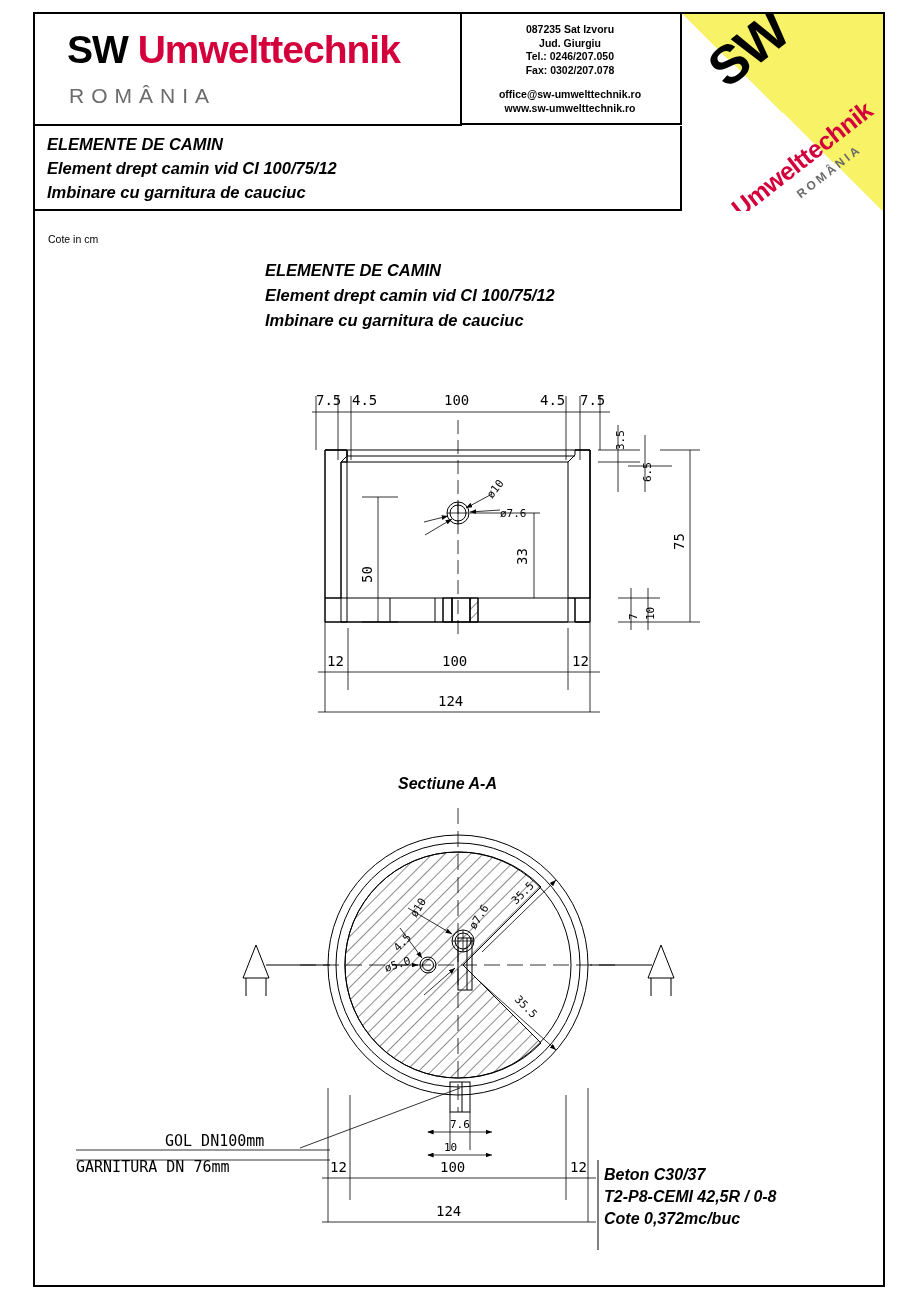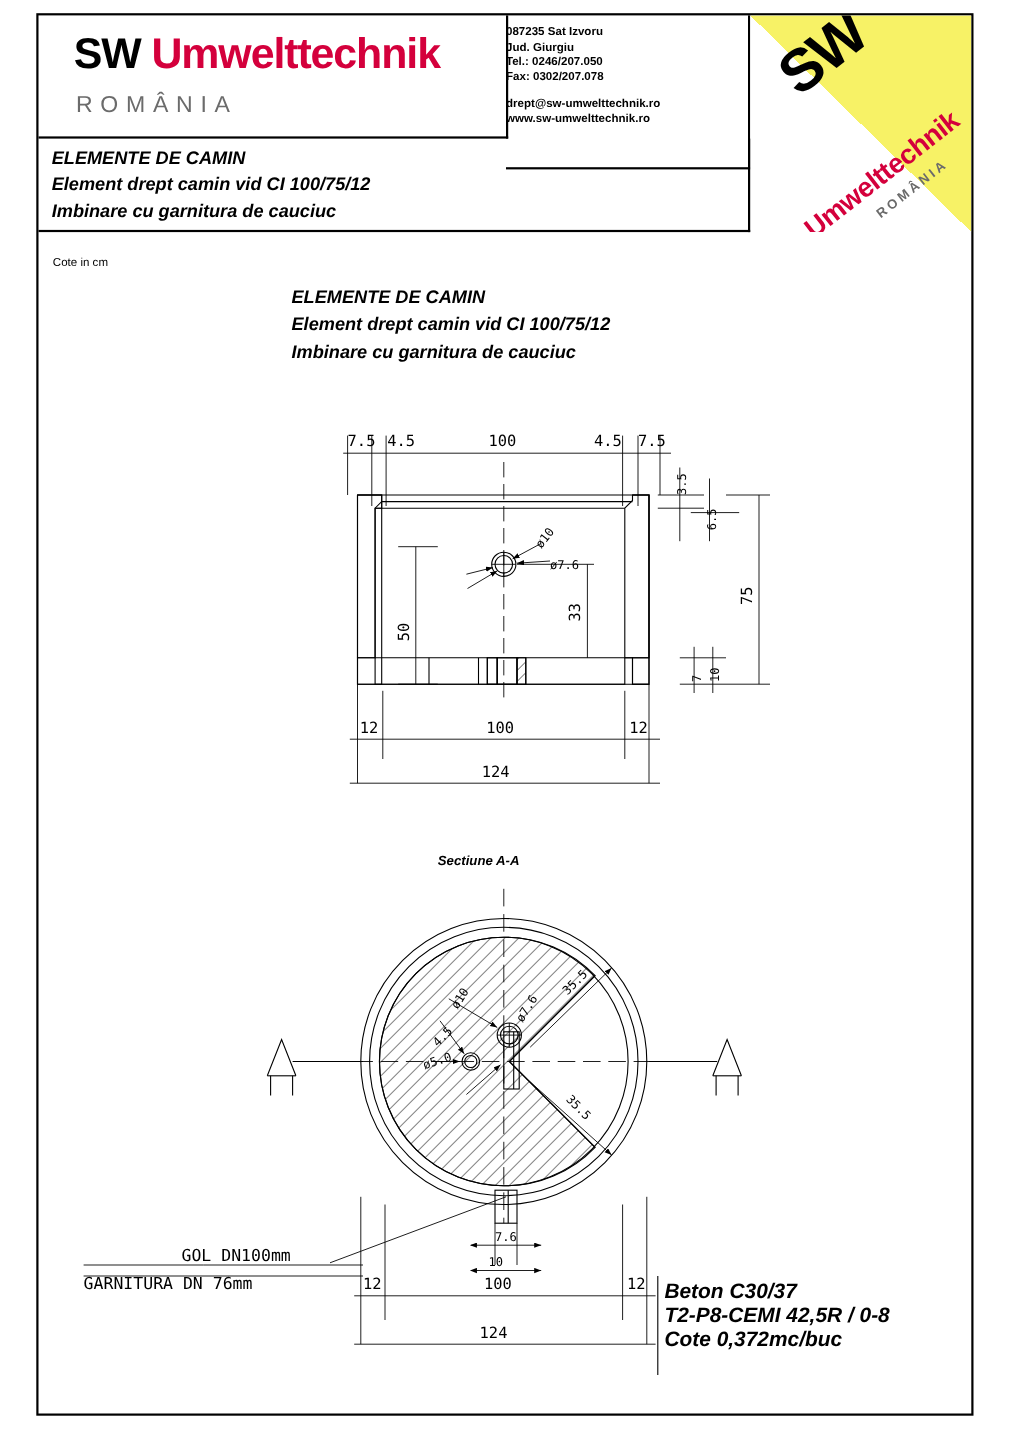--- a/index.html
+++ b/index.html
@@ -9,21 +9,21 @@
   
   .frame{position:absolute;left:33px;top:12px;width:852px;height:1275px;border:2px solid #000;box-sizing:border-box;}
 
   
   .hdr-logo{position:absolute;left:35px;top:14px;width:427px;height:112px;border-right:2px solid #000;border-bottom:2px solid #000;box-sizing:border-box;}
   .sw-word{position:absolute;left:32px;top:14px;font-size:39px;font-weight:bold;letter-spacing:-1px;font-family:"Liberation Sans",sans-serif;}
   .sw-word .k{color:#000;}
   .sw-word .r{color:#d4003c;}
   .ro-word{position:absolute;left:34px;top:70px;font-size:21px;letter-spacing:7px;color:#6b6b6b;font-weight:500;}
 
-  .hdr-contact{position:absolute;left:460px;top:14px;width:222px;height:140px;border-right:2px solid #000;border-bottom:2px solid #000;box-sizing:border-box;text-align:left;}
+  .hdr-contact{position:absolute;left:460px;top:14px;width:222px;height:111px;border-right:2px solid #000;border-bottom:2px solid #000;box-sizing:border-box;text-align:center;}
   .hdr-contact .ln{font-size:10.5px;font-weight:bold;line-height:13.5px;}
   .hdr-contact .grp1{padding-top:9px;}
   .hdr-contact .grp2{padding-top:11px;}
 
   .hdr-logo2{position:absolute;left:682px;top:14px;width:201px;height:197px;box-sizing:border-box;overflow:hidden;}
   .diag{position:absolute;inset:0;background:linear-gradient(to bottom left,#f7f266 0%,#f7f266 50%,#ffffff 50%,#ffffff 100%);}
   .lg2-sw{position:absolute;left:14px;top:36px;font-size:54px;font-weight:bold;color:#000;transform:rotate(-38deg);transform-origin:left top;letter-spacing:-2px;}
   .lg2-um{position:absolute;left:62px;top:180px;font-size:25px;font-weight:bold;color:#d4003c;transform:rotate(-38deg);transform-origin:left bottom;letter-spacing:-0.5px;}
   .lg2-ro{position:absolute;left:112px;top:176px;font-size:12px;font-weight:600;color:#6b6b6b;transform:rotate(-38deg);transform-origin:left top;letter-spacing:3px;}
 
@@ -37,24 +37,24 @@
   .body-title div{font-size:16.5px;font-style:italic;font-weight:bold;line-height:25px;}
 
   
   svg{position:absolute;left:0;top:0;overflow:visible;}
   .dl{stroke:#000;fill:none;stroke-width:1;}
   .dl-thin{stroke:#000;fill:none;stroke-width:0.8;}
   .dim-txt{font-family:"DejaVu Sans Mono",monospace;font-size:14px;fill:#000;}
   .dim-txt-s{font-family:"DejaVu Sans Mono",monospace;font-size:11px;fill:#000;}
   .note-txt{font-family:"DejaVu Sans Mono",monospace;font-size:15px;fill:#000;}
 
-  .sect-label{position:absolute;left:398px;top:775px;font-size:12px;font-style:italic;font-weight:bold;}
+  .sect-label{position:absolute;left:398px;top:775px;font-size:16px;font-style:italic;font-weight:bold;}
 
   .beton{position:absolute;left:604px;top:1164px;}
-  .beton div{font-size:19px;font-style:italic;font-weight:bold;line-height:22px;}
+  .beton div{font-size:16px;font-style:italic;font-weight:bold;line-height:22px;}
 </style>
 </head>
 <body>
 
 <div class="page">
 
   <div class="frame"></div>
 
   <div class="hdr-logo">
     <div class="sw-word">
@@ -65,21 +65,21 @@
   </div>
 
   <div class="hdr-contact">
     <div class="grp1">
       <div class="ln">087235 Sat Izvoru</div>
       <div class="ln">Jud. Giurgiu</div>
       <div class="ln">Tel.: 0246/207.050</div>
       <div class="ln">Fax: 0302/207.078</div>
     </div>
     <div class="grp2">
-      <div class="ln">drept@sw-umwelttechnik.ro</div>
+      <div class="ln">office@sw-umwelttechnik.ro</div>
       <div class="ln">www.sw-umwelttechnik.ro</div>
     </div>
   </div>
 
   <div class="hdr-logo2">
     <div class="diag"></div>
     <div class="lg2-sw">SW</div>
     <div class="lg2-um">Umwelttechnik</div>
     <div class="lg2-ro">ROMÂNIA</div>
   </div>

